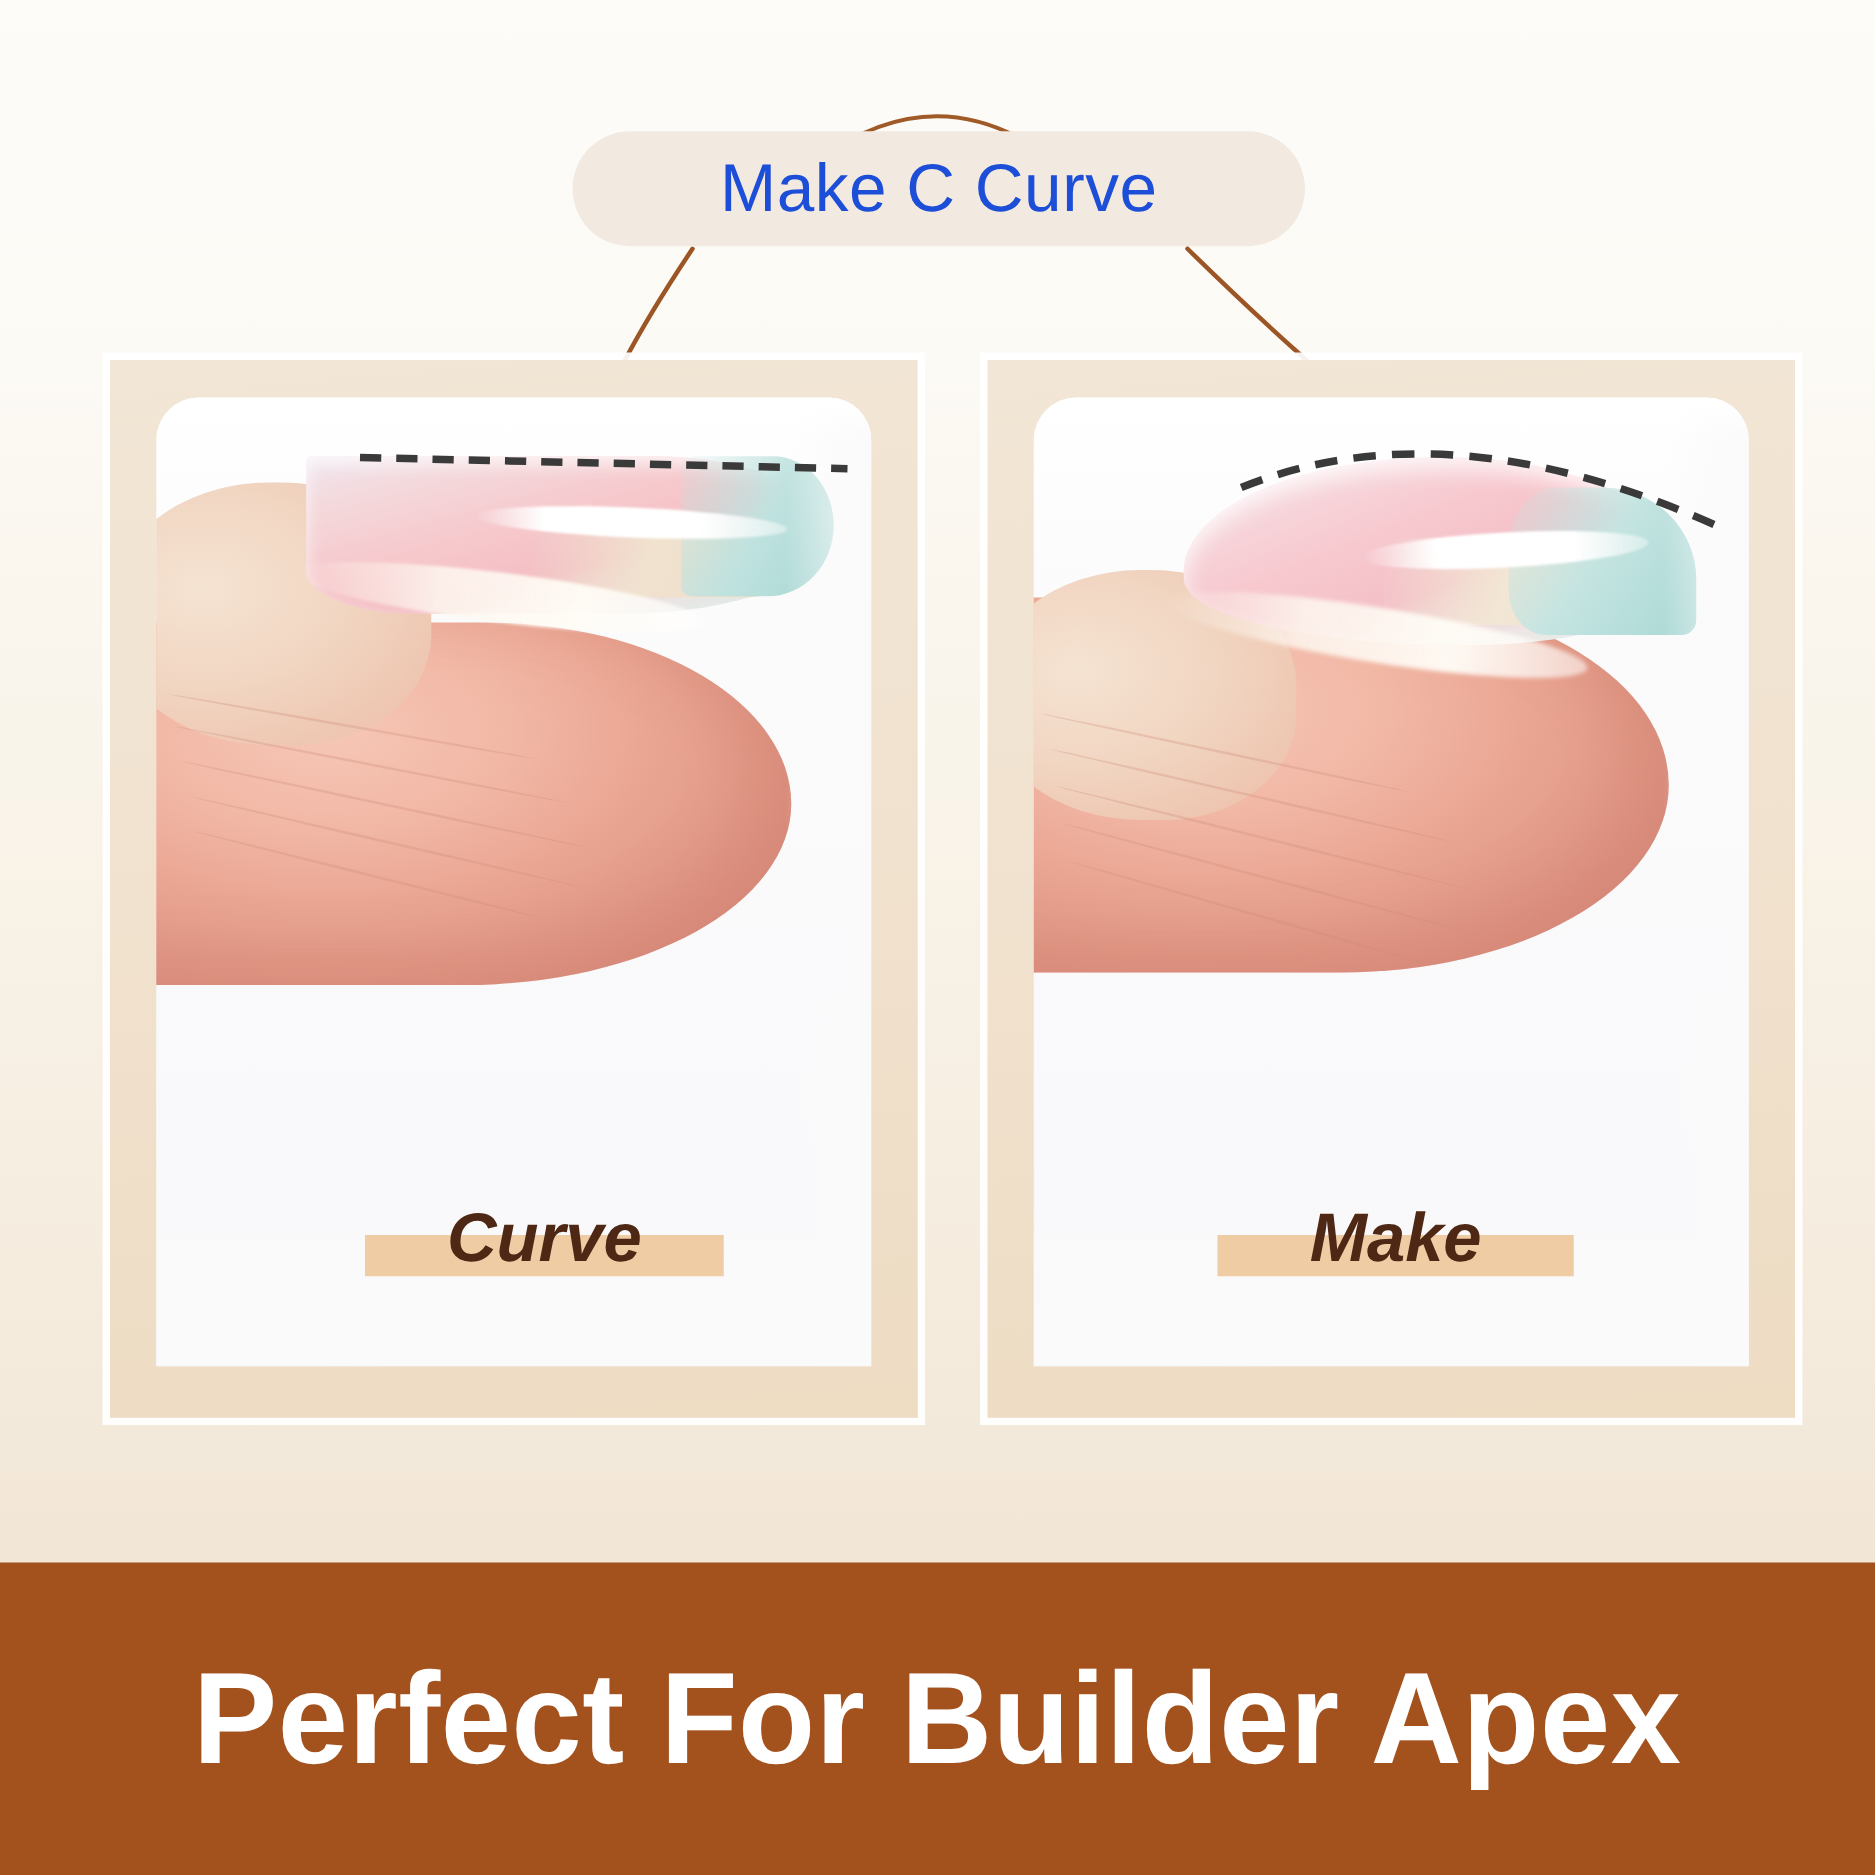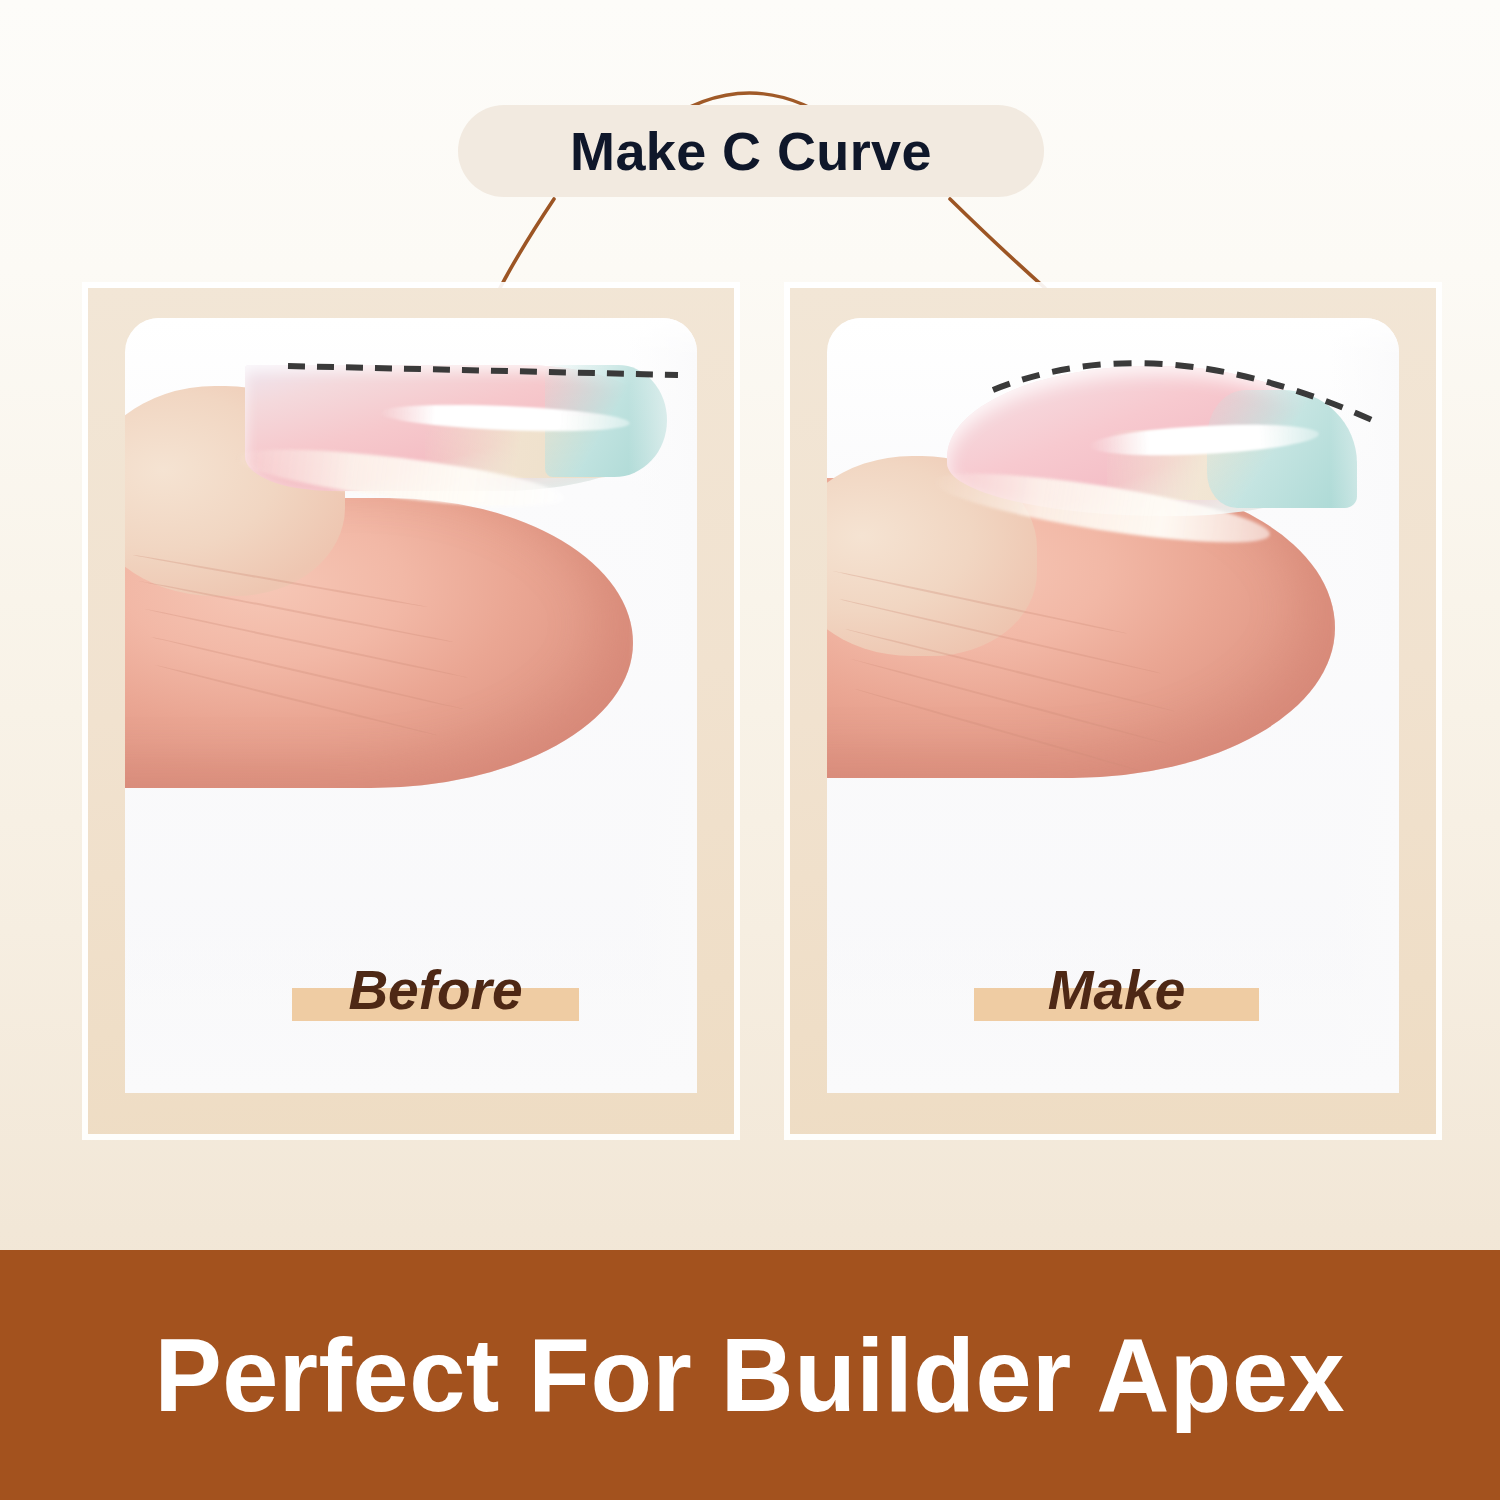--- a/index.html
+++ b/index.html
@@ -46,22 +46,22 @@
     height: 92px;
     background: #F2EAE0;
     border-radius: 46px;
     display: flex;
     align-items: center;
     justify-content: center;
     z-index: 6;
   }
   #title-pill .title-text {
     font-size: 54px;
-    font-weight: 700;
-    color: #0f172a;
+    font-weight: 400;
+    color: #1d4ed8;
     letter-spacing: 0.4px;
     line-height: 1;
     white-space: nowrap;
   }
 
   
   .panel {
     position: absolute;
     top: 288px;
     height: 846px;
@@ -363,21 +363,21 @@
 
         <svg class="guide-svg" viewBox="0 0 572 775" preserveAspectRatio="none">
           <path d="M 163 48 L 553 57" fill="none" stroke="#3A3A3A" stroke-width="6" stroke-dasharray="17 12" stroke-linecap="butt"></path>
         </svg>
       </div>
     </div>
   </div>
 
   <div class="caption" id="caption-before">
     <div class="hl-bar"></div>
-    <span class="cap-text">Before</span>
+    <span class="cap-text">Curve</span>
   </div>
 
   <div class="panel" id="panel-after">
     <div class="panel-inner">
       <div class="nail-art">
         <div class="finger-pad pad-after"></div>
         <div class="knuckle knuckle-a"></div>
 
         <div class="nail-after"></div>
         <div class="nail-after-freeedge"></div>

